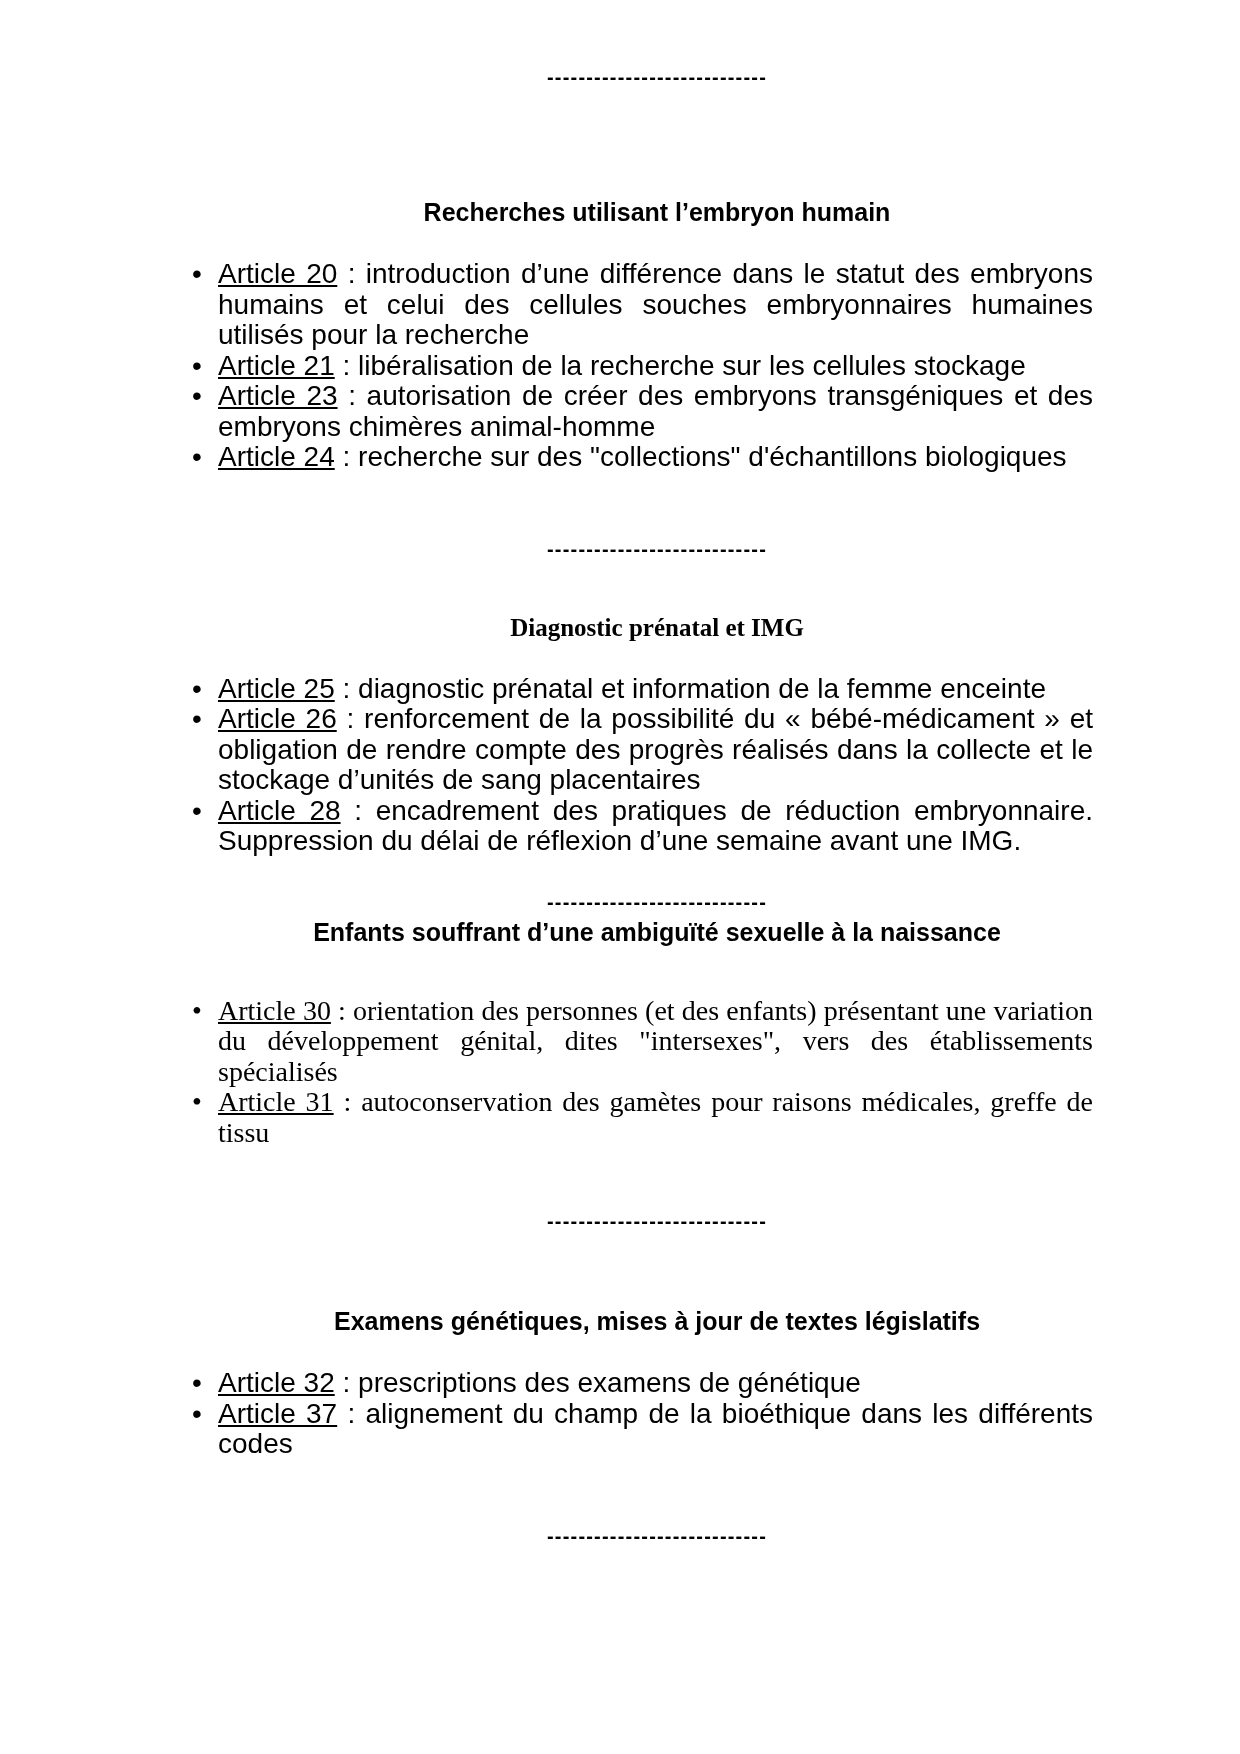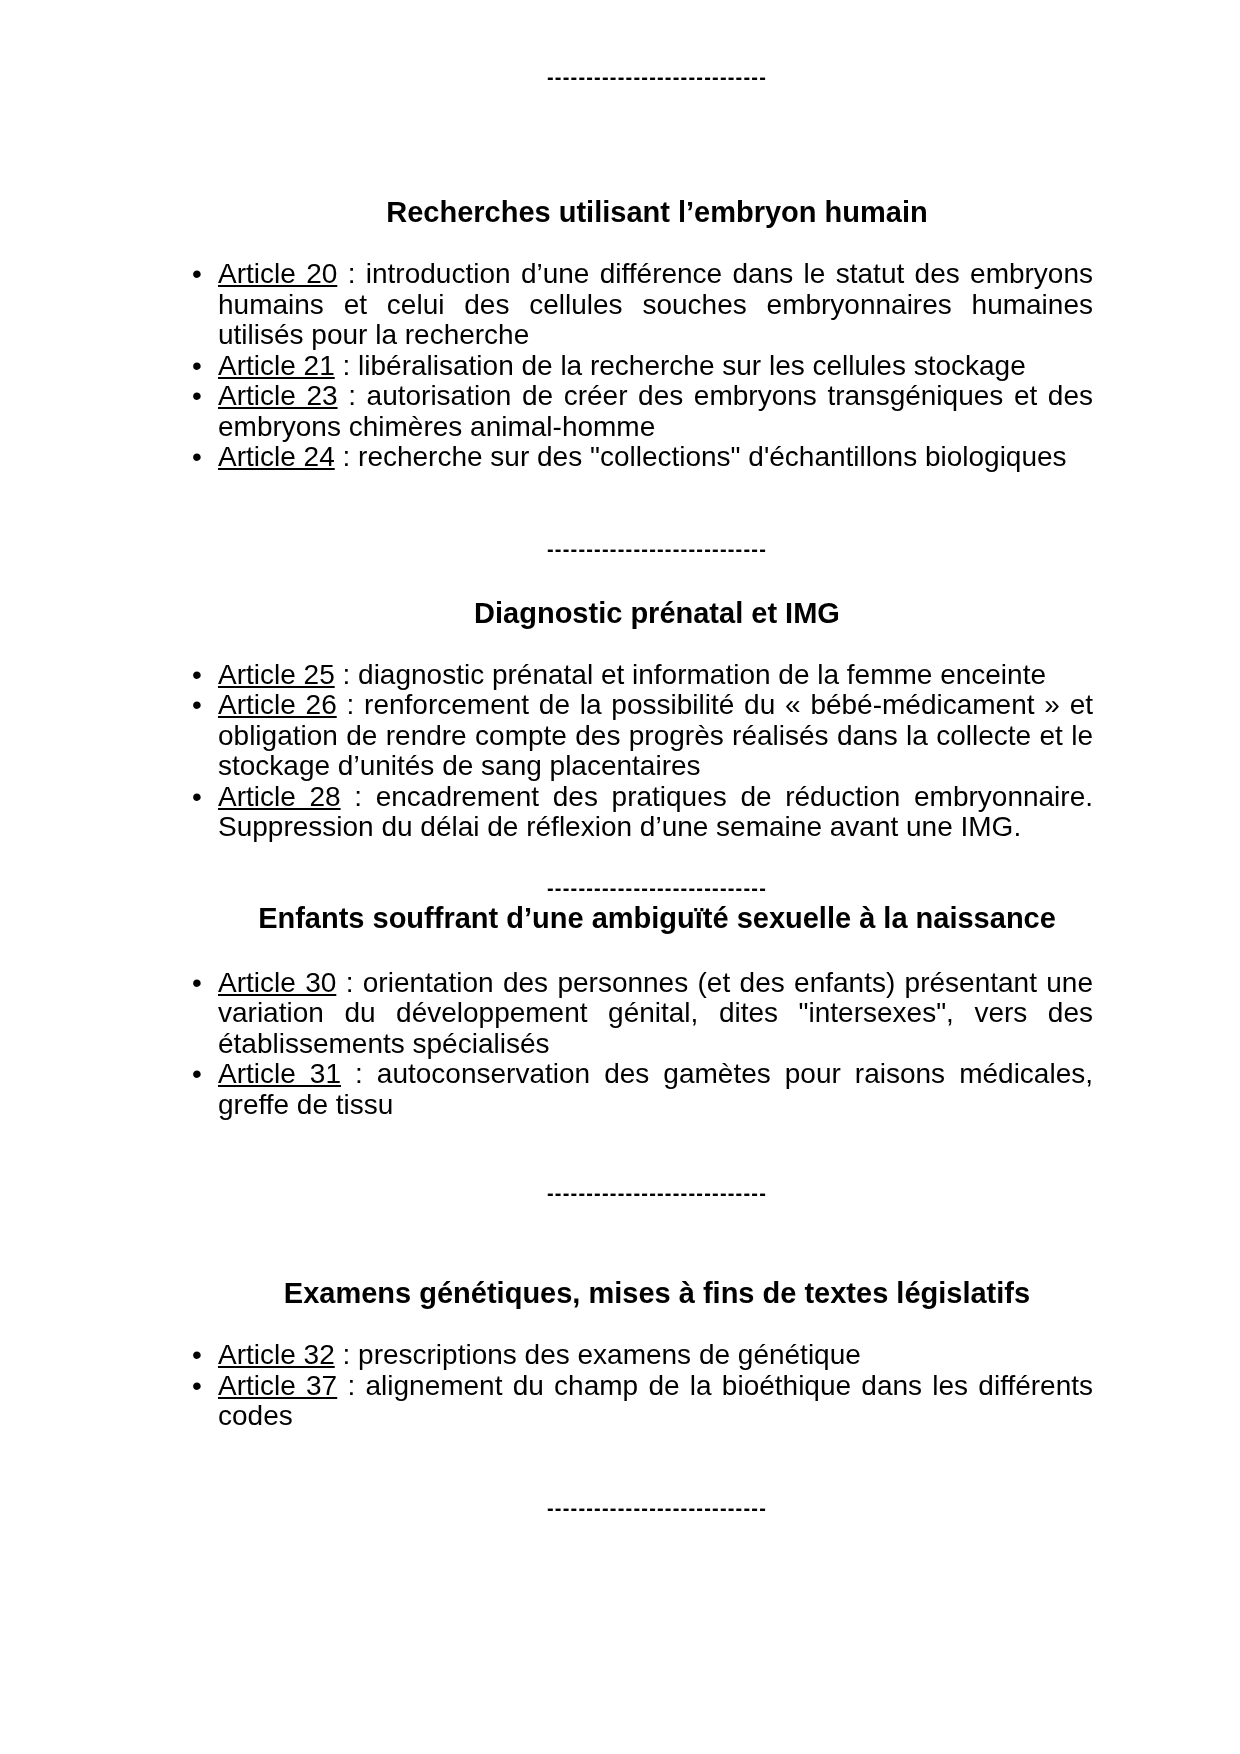--- a/index.html
+++ b/index.html
@@ -19,21 +19,21 @@
     padding-left: 74px;
     font-size: 20px;
     font-weight: bold;
     letter-spacing: 1.2px;
     line-height: 30px;
     white-space: nowrap;
   }
   .heading {
     text-align: center;
     padding-left: 74px;
-    font-size: 29px;
+    font-size: 25px;
     font-weight: bold;
     line-height: 31px;
   }
   .list {
     list-style: none;
     margin: 0 147px 0 192px;
     padding: 0;
   }
   .list li {
     position: relative;
@@ -45,21 +45,21 @@
   .list li::before {
     content: "\2022";
     position: absolute;
     left: 0;
     top: 0;
   }
   .art { text-decoration: underline; }
 
   .mt30 { margin-top: 30px; }
   .mt31 { margin-top: 31px; }
-  .mt34 { margin-top: 34px; }
+  .mt34 { margin-top: 48px; font-family: Liberation Serif, serif; }
   .mt58 { margin-top: 58px; }
   .mt61 { margin-top: 61px; }
   .mt70 { margin-top: 70px; }
   .mt88 { }
   .mt105 { margin-top: 105px; }
 </style>
 </head>
 <body>
 
 <div class="sep">----------------------------</div>
@@ -84,19 +84,19 @@
 <div class="sep mt30">----------------------------</div>
 
 <div class="heading mt88">Enfants souffrant d’une ambiguïté sexuelle à la naissance</div>
 <ul class="list mt34">
   <li><span class="art">Article 30</span><span> : orientation des personnes (et des enfants) présentant une variation du développement génital, dites "intersexes", vers des établissements spécialisés</span></li>
   <li><span class="art">Article 31</span><span> : autoconservation des gamètes pour raisons médicales, greffe de tissu</span></li>
 </ul>
 
 <div class="sep mt58">----------------------------</div>
 
-<div class="heading mt70">Examens génétiques, mises à fins de textes législatifs</div>
+<div class="heading mt70">Examens génétiques, mises à jour de textes législatifs</div>
 <ul class="list mt31">
   <li><span class="art">Article 32</span><span> : prescriptions des examens de génétique</span></li>
   <li><span class="art">Article 37</span><span> : alignement du champ de la bioéthique dans les différents codes</span></li>
 </ul>
 
 <div class="sep mt61">----------------------------</div>
 
 </body></html>

